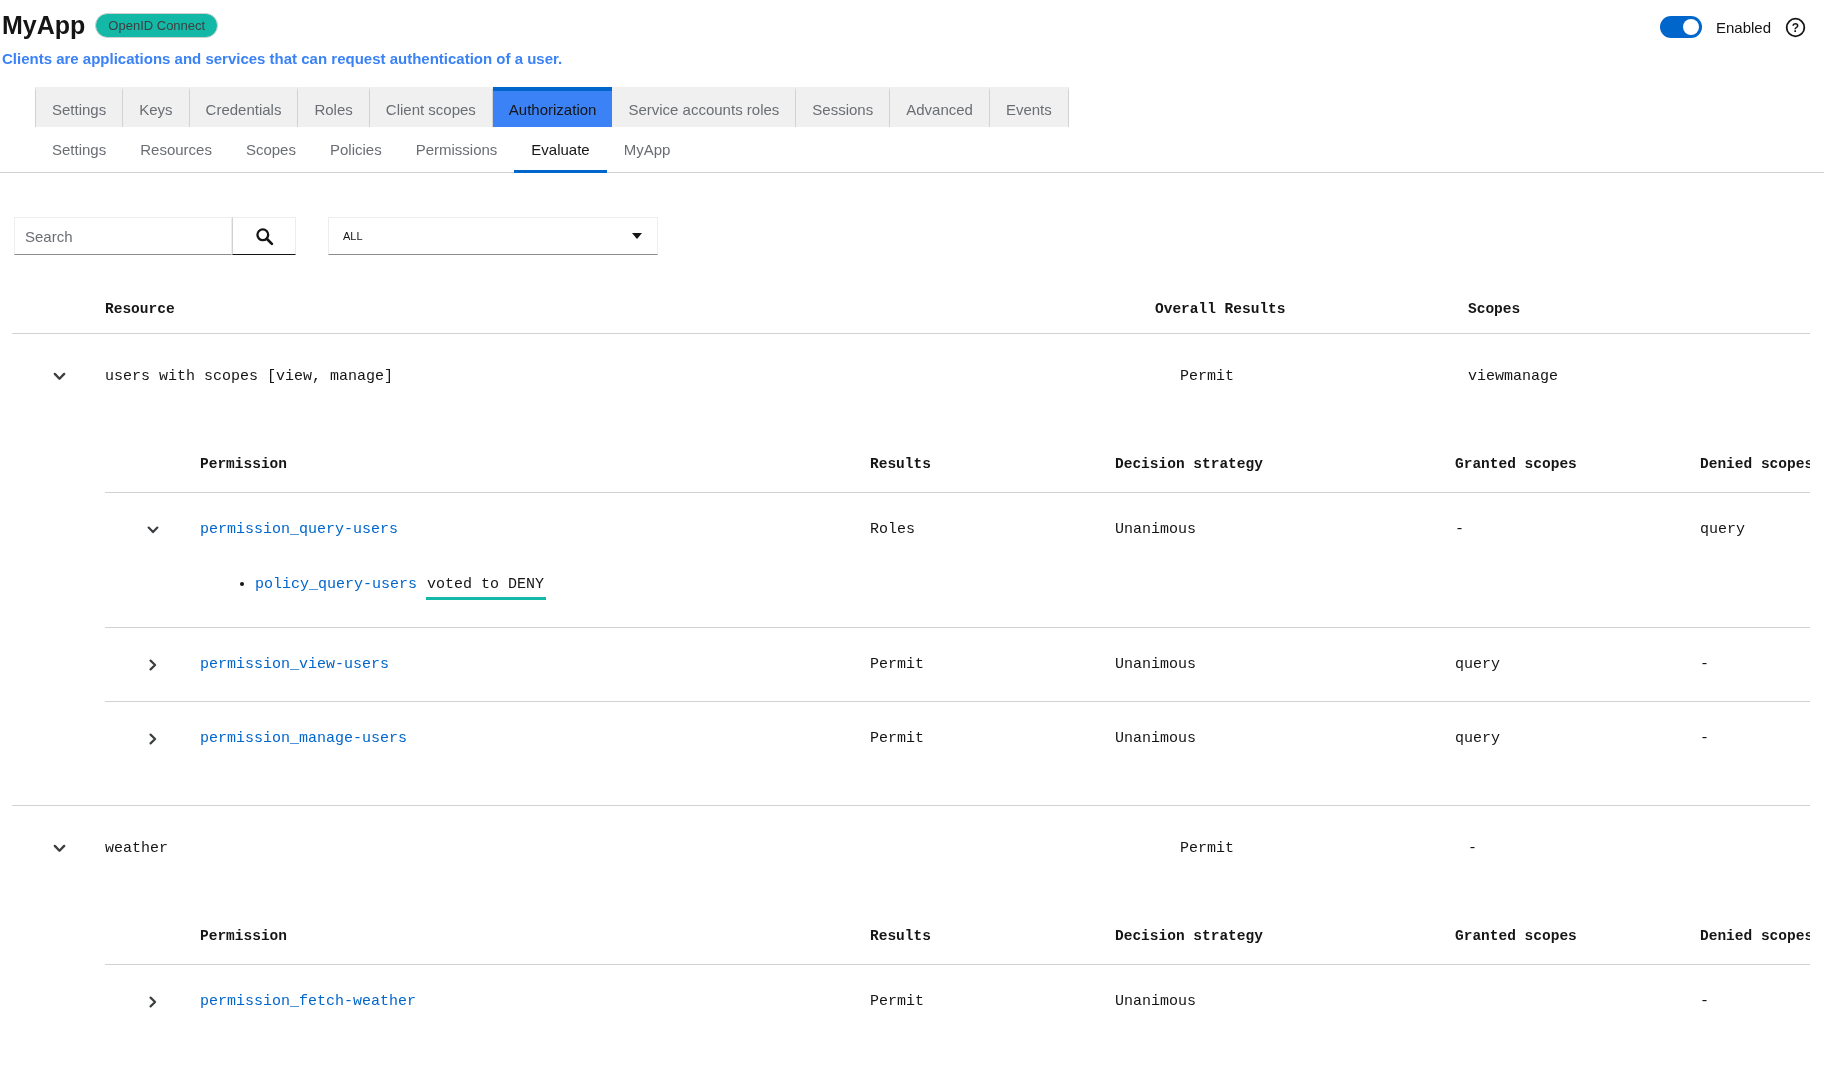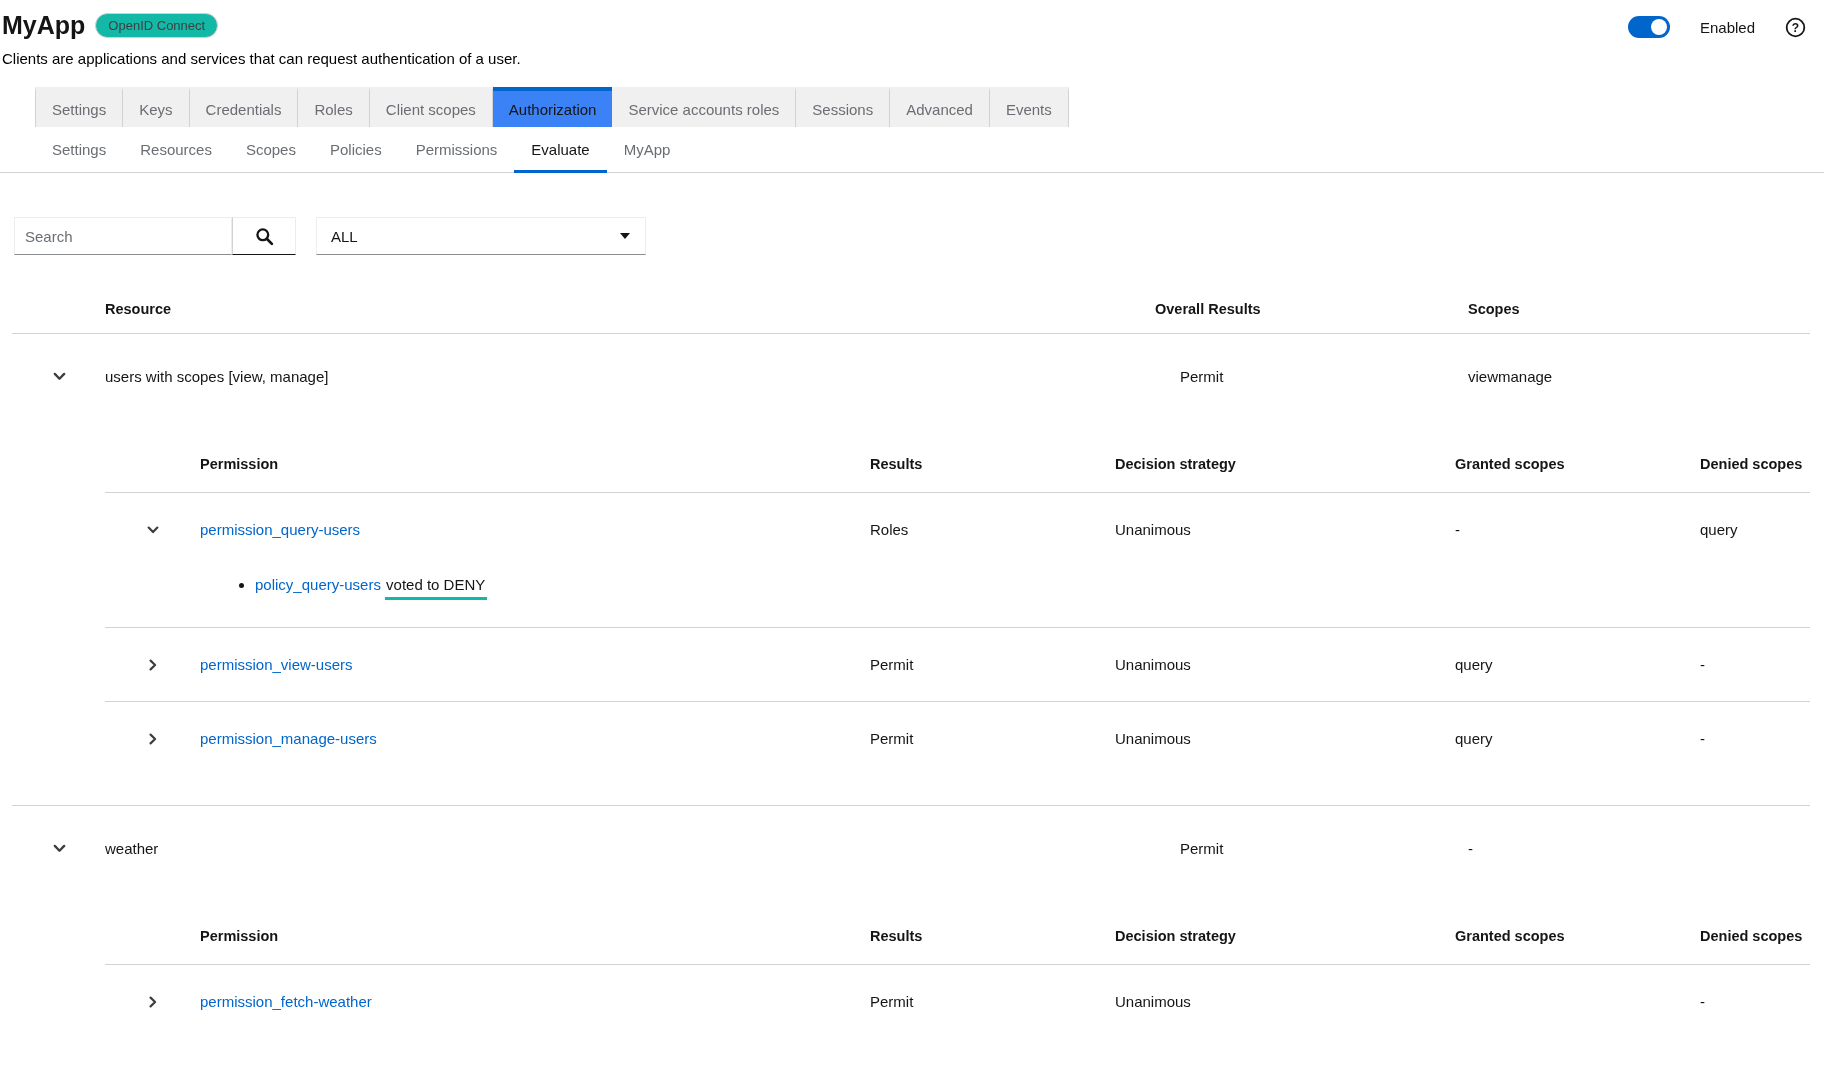--- a/index.html
+++ b/index.html
@@ -10,22 +10,22 @@
     font-family:"Liberation Sans", sans-serif;
   }
   
   .app-header { display:flex; justify-content:space-between; align-items:flex-start; padding:10px 18px 0 2px; }
   .title-row { display:flex; align-items:center; gap:10px; }
   .page-title { font-size:25px; font-weight:700; margin:0; line-height:1.2; }
   .badge {
     border:1px solid #d2d2d2; border-radius:14px; background:#14b8a6;
     padding:4px 12px; font-size:13px; color:#3c3f42; white-space:nowrap;
   }
-  .description { font-size:15px; margin:10px 0 0 0; color:#000000; }
-  .header-right { display:flex; align-items:center; gap:30px; padding-top:6px; }
+  .description { font-size:15px; margin:10px 0 0 0; color:#3b82f6;font-weight:bold; }
+  .header-right { display:flex; align-items:center; gap:14px; padding-top:6px; }
   .toggle { width:42px; height:22px; border-radius:11px; background:#0066cc; position:relative; cursor:pointer; flex:none; }
   .toggle .knob { position:absolute; top:3px; right:3px; width:16px; height:16px; border-radius:50%; background:#fff; }
   .toggle-label { font-size:15px; }
   .help-btn { background:none; border:none; padding:0; cursor:pointer; display:flex; }
 
   
   .tabs { display:flex; margin:20px 0 0 35px; }
   .tab {
     background:#f0f0f0; color:#6a6e73; font-size:15px;
     height:40px; display:flex; align-items:center; padding:0 16px;
@@ -51,27 +51,27 @@
     font-family:"Liberation Sans", sans-serif;
     border:1px solid #ededed; border-bottom:1px solid #8a8d90; outline:none;
   }
   .search-input::placeholder { color:#6a6e73; }
   .search-btn {
     width:64px; height:38px; background:#fff; cursor:pointer;
     border:1px solid #ededed; border-left:1px solid #d2d2d2; border-bottom:1px solid #151515;
     display:flex; align-items:center; justify-content:center; color:#151515;
   }
   .filter-select {
-    width:330px; height:38px; margin-left:12px; padding:0 14px; cursor:pointer;
+    width:330px; height:38px; margin-left:24px; padding:0 14px; cursor:pointer;
     border:1px solid #ededed; border-bottom:1px solid #8a8d90;
-    display:flex; align-items:center; justify-content:space-between; font-size:15px;
-  }
-
-  
-  .results { margin:26px 14px 0 12px; }
+    display:flex; align-items:center; justify-content:space-between; font-size:11px;
+  }
+
+  
+  .results { margin:26px 14px 0 12px;font-family:Liberation Mono, monospace; }
   .t-head, .res-row { display:grid; grid-template-columns:93px 1050px 313px 1fr; align-items:center; }
   .t-head { font-size:14.5px; font-weight:700; padding:20px 0 16px; border-bottom:1px solid #d2d2d2; }
   .res-row { min-height:84px; font-size:15px; }
   .res-row .overall { padding-left:25px; }
 
   .expander { background:none; border:none; padding:0 0 0 40px; cursor:pointer; color:#3c3f42; display:flex; align-items:center; justify-self:start; }
 
   .nested { margin-left:93px; margin-bottom:30px; }
   .n-head, .n-cols { display:grid; grid-template-columns:95px 670px 245px 340px 245px 1fr; align-items:center; }
   .n-head { font-size:14.5px; font-weight:700; padding:38px 0 20px; border-bottom:1px solid #d2d2d2; }

